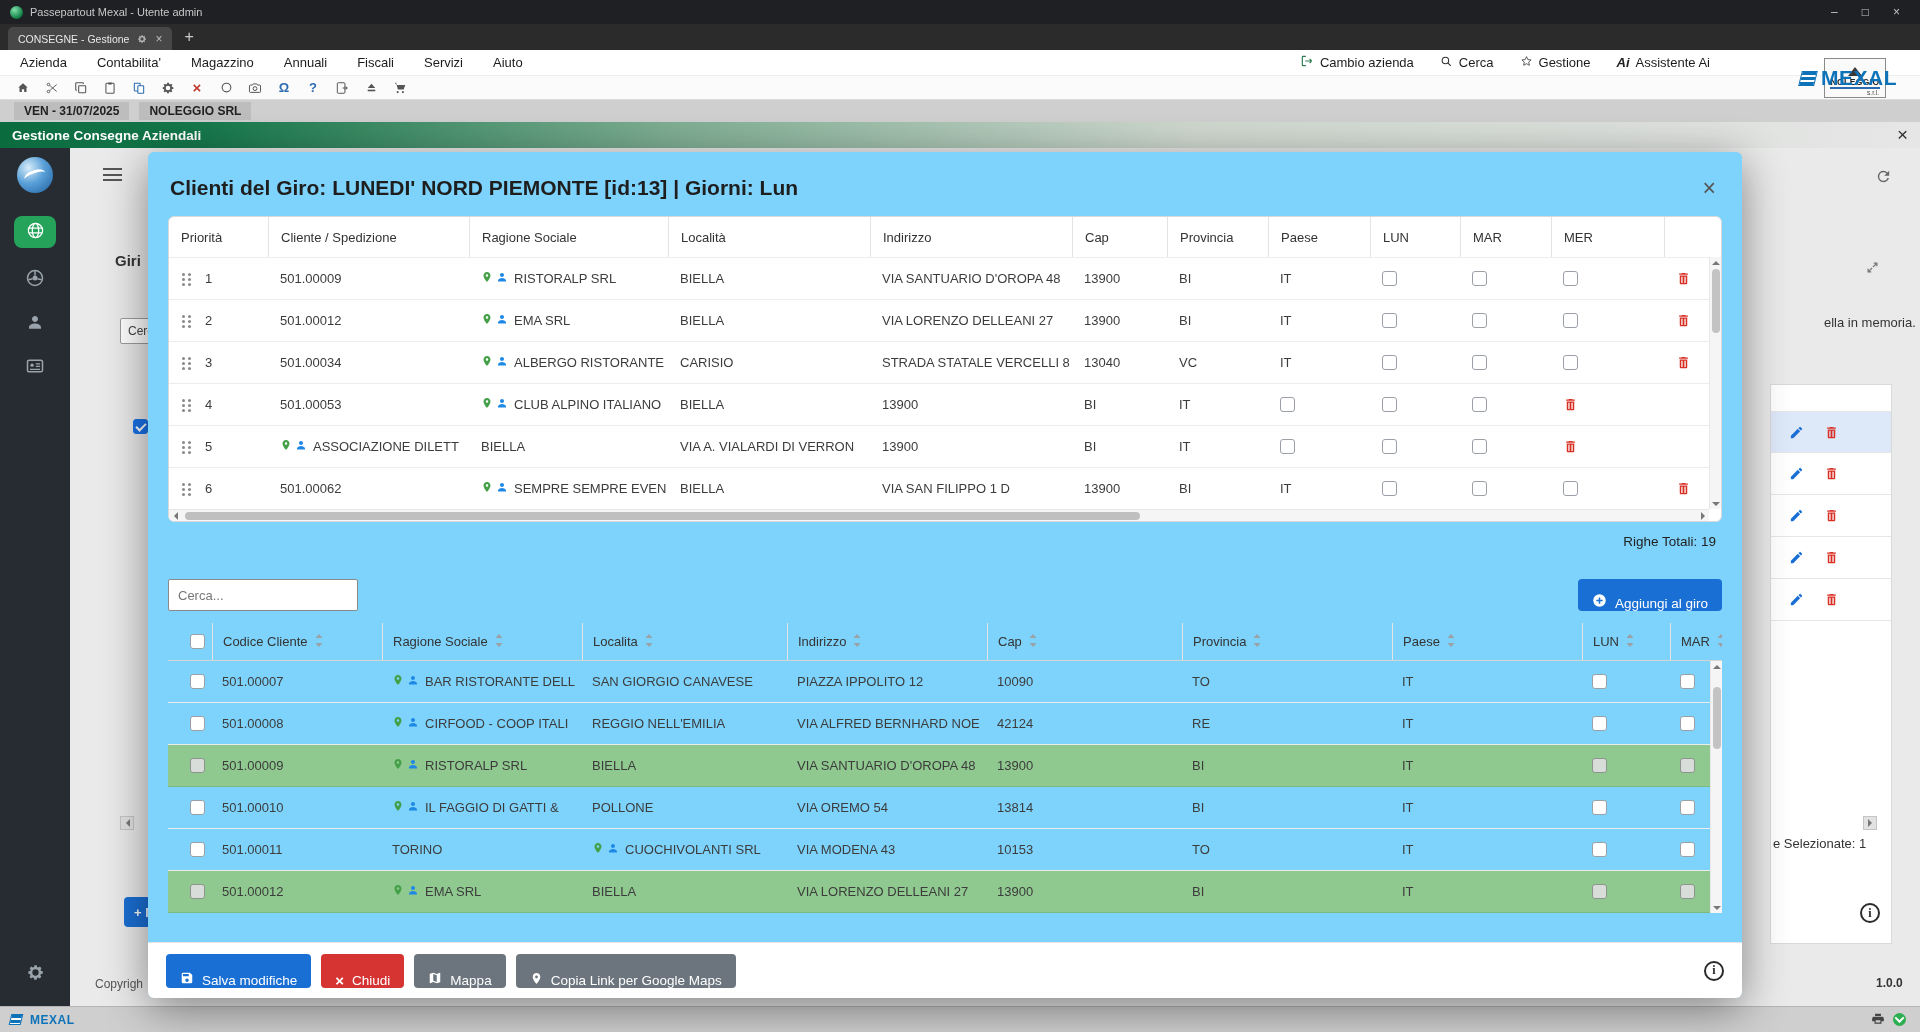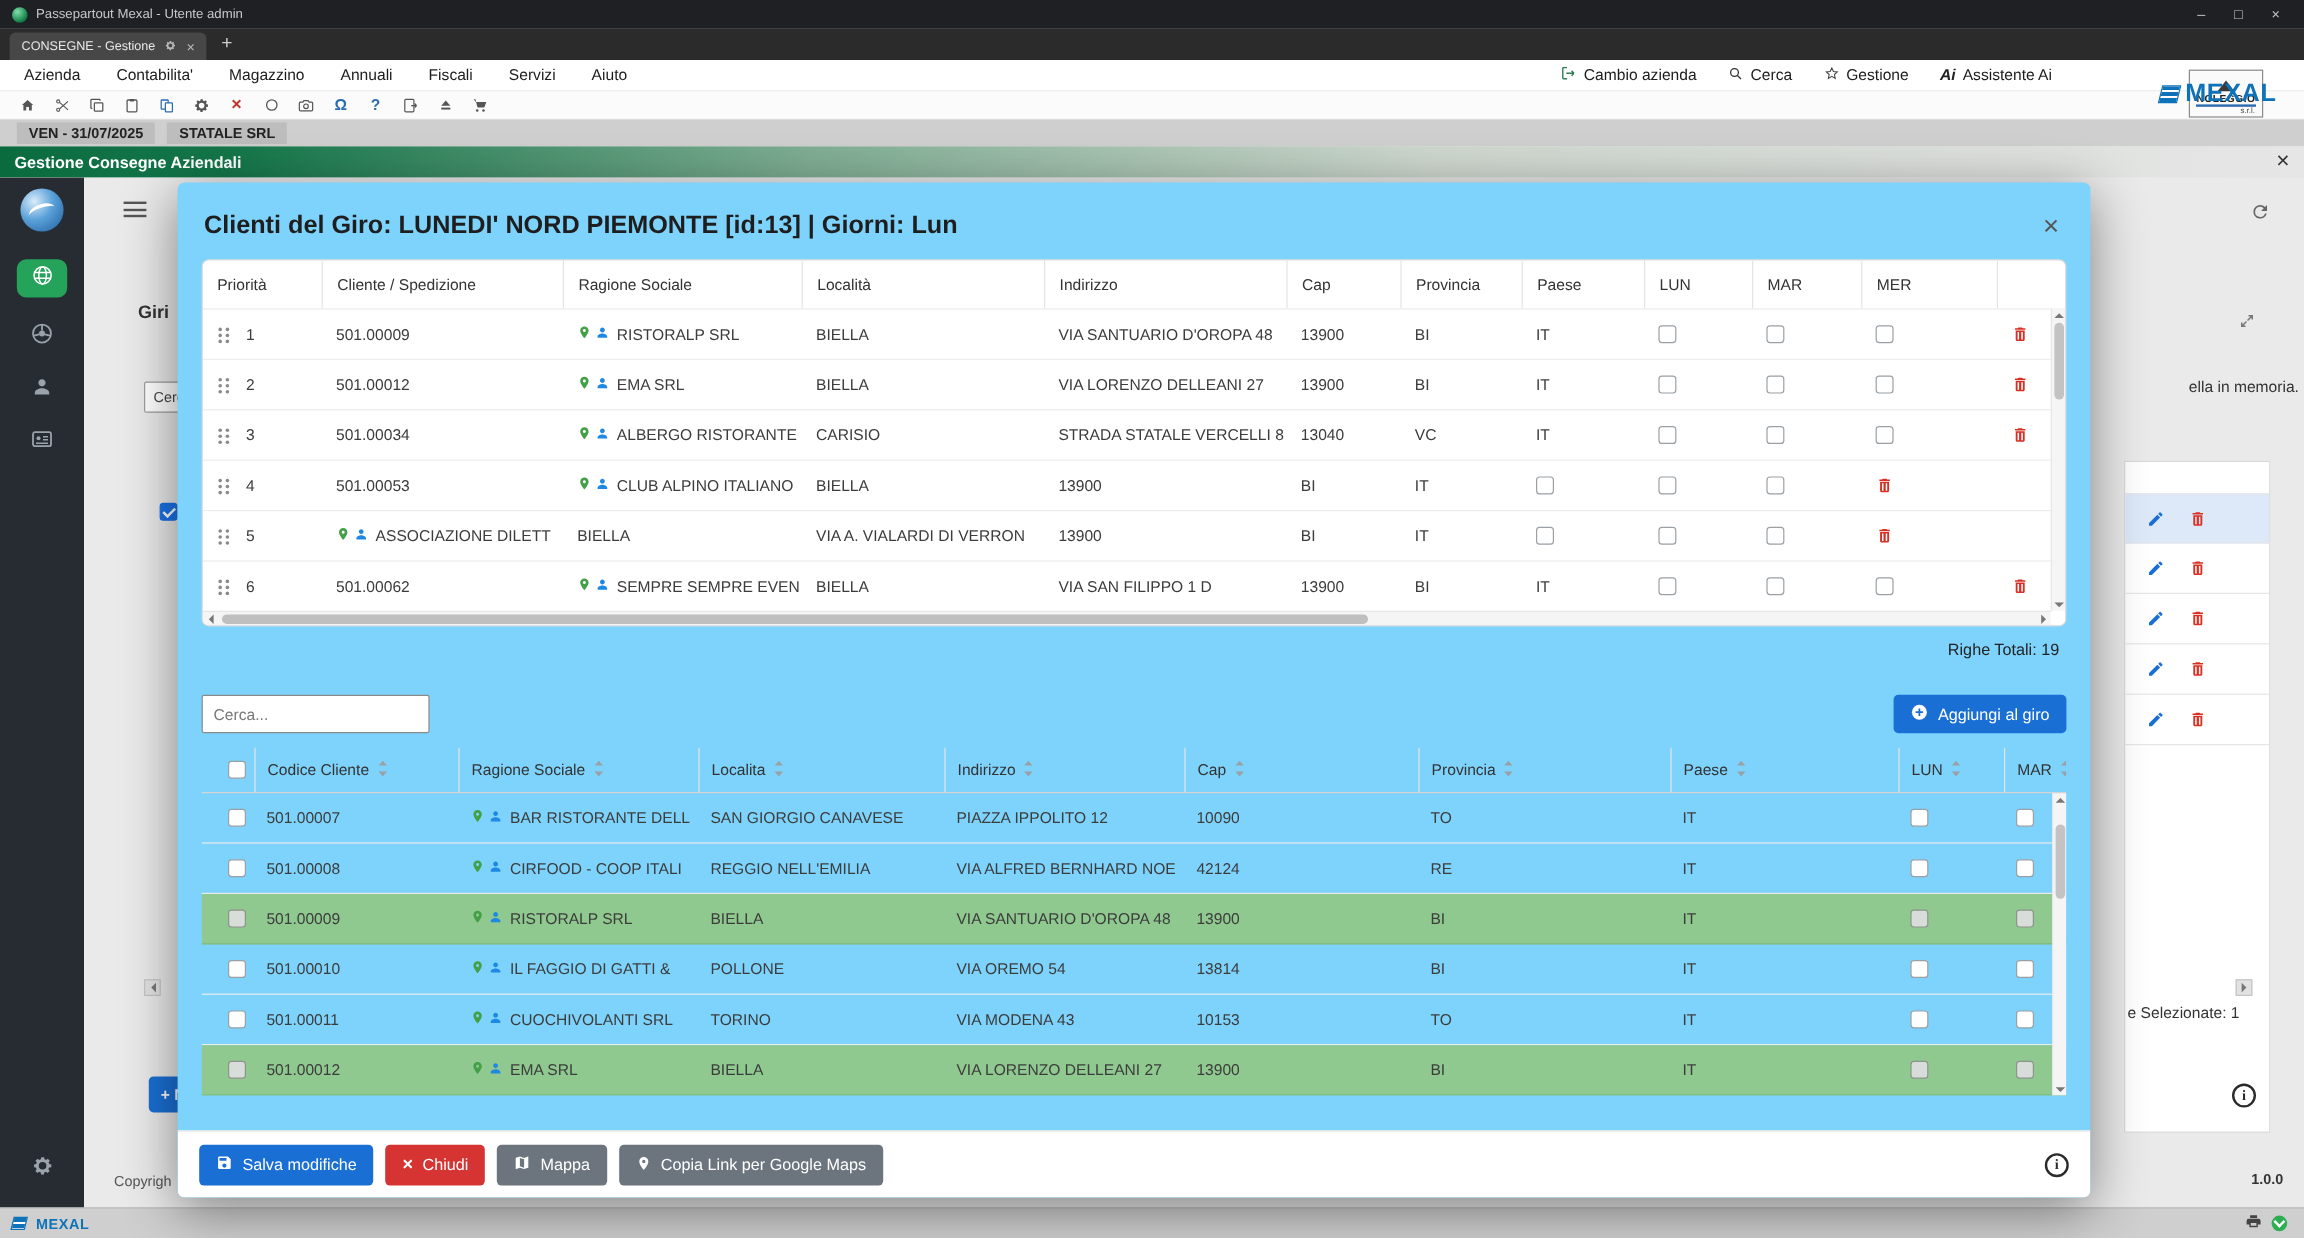--- a/index.html
+++ b/index.html
@@ -113,21 +113,21 @@
   .hscroll { position:absolute; left:0; right:12px; bottom:0; height:12px; background:#f5f5f5; border-top:1px solid #e7e7e7; }
   .hscroll .thumb { position:absolute; top:2px; height:8px; background:#bfbfbf; border-radius:4px; }
   .hs-btn { position:absolute; top:0; width:12px; height:12px; display:flex; align-items:center; justify-content:center; cursor:pointer; }
   .vs-btn { position:absolute; left:0; width:12px; height:10px; display:flex; align-items:center; justify-content:center; cursor:pointer; }
 
   .totali { text-align:right; margin:12px 26px 0 0; font-size:13.5px; color:#222; }
 
   .search-row { display:flex; align-items:center; margin:30px 20px 0; }
   .modal-search { width:190px; height:32px; border:1px solid #8a8a8a; border-radius:2px; padding:0 9px; font-size:13px; color:#333; font-family:inherit; background:#fff; }
   .modal-search::placeholder { color:#777; }
-  .btn { display:inline-flex; align-items:center; gap:8px; height:34px; padding:0 14px; border:none; border-radius:4px; color:#fff; font-size:13.5px; cursor:pointer; font-family:inherit; white-space:nowrap; }
+  .btn { display:inline-flex; align-items:flex-end; gap:8px; height:34px; padding:0 14px; border:none; border-radius:4px; color:#fff; font-size:13.5px; cursor:pointer; font-family:inherit; white-space:nowrap; }
   .btn-blue { background:#1a6fd4; }
   .btn-red { background:#d63333; }
   .btn-gray { background:#6c757d; }
   .btn .x-glyph { font-size:15px; font-weight:bold; line-height:1; }
   .add-btn { margin-left:auto; height:32px; }
 
   .t2 { margin:12px 20px 0; position:relative; height:290px; overflow:hidden; }
   .t2-cols { display:grid; grid-template-columns:44px 170px 200px 205px 200px 195px 210px 190px 88px 1fr; }
   .t2-head { height:38px; font-size:13px; color:#333; border-bottom:1px solid #d5d5d5; }
   .t2-head > div { display:flex; align-items:center; height:100%; padding-left:10px; gap:7px; overflow:hidden; white-space:nowrap; cursor:pointer; }
@@ -282,21 +282,21 @@
         <svg width="14" height="14" viewBox="0 0 24 24" fill="#555">
           <circle cx="8" cy="19" r="1.8"></circle>
           <circle cx="17" cy="19" r="1.8"></circle>
           <path d="M3 3h2.5l2.6 10.5a1.5 1.5 0 0 0 1.5 1.1h7.6a1.5 1.5 0 0 0 1.4-1L21 7H6"></path>
         </svg>
       </span>
   </div>
 
   <div class="datebar">
     <span class="chip">VEN - 31/07/2025</span>
-    <span class="chip">STATALE SRL</span>
+    <span class="chip">NOLEGGIO SRL</span>
   </div>
 
   <div class="appheader">
     <span>Gestione Consegne Aziendali</span>
     <span class="app-close">×</span>
   </div>
 
   <div class="logo-noleggio">
     <span class="nol-roof"></span>
     <span class="nol-text">NOLEGGIO</span>
@@ -931,32 +931,32 @@
             <div>
               <input type="checkbox" style="">
             </div>
           </div>
 
           <div class="t2-cols t2-row">
             <div class="c-check">
               <input type="checkbox" style="">
             </div>
             <div>501.00011</div>
+            <div>TORINO</div>
             <div>
               <span class="rs-ico">
                 <span><svg width="12" height="12" viewBox="0 0 24 24">
                     <path d="M12 2c-3.9 0-7 3.1-7 7 0 5.2 7 13 7 13s7-7.8 7-13c0-3.9-3.1-7-7-7zm0 9.5c-1.4 0-2.5-1.1-2.5-2.5s1.1-2.5 2.5-2.5 2.5 1.1 2.5 2.5-1.1 2.5-2.5 2.5z" fill="#43a047"></path>
                   </svg></span>
                 <span><svg width="12" height="12" viewBox="0 0 24 24">
                     <path d="M12 12c2.2 0 4-1.8 4-4s-1.8-4-4-4-4 1.8-4 4 1.8 4 4 4zm0 2c-3.3 0-8 1.7-8 5v2h16v-2c0-3.3-4.7-5-8-5z" fill="#1e88e5"></path>
                   </svg></span>
               </span>
               <span>CUOCHIVOLANTI SRL</span>
             </div>
-            <div>TORINO</div>
             <div>VIA MODENA 43</div>
             <div>10153</div>
             <div>TO</div>
             <div>IT</div>
             <div>
               <input type="checkbox" style="">
             </div>
             <div>
               <input type="checkbox" style="">
             </div>

